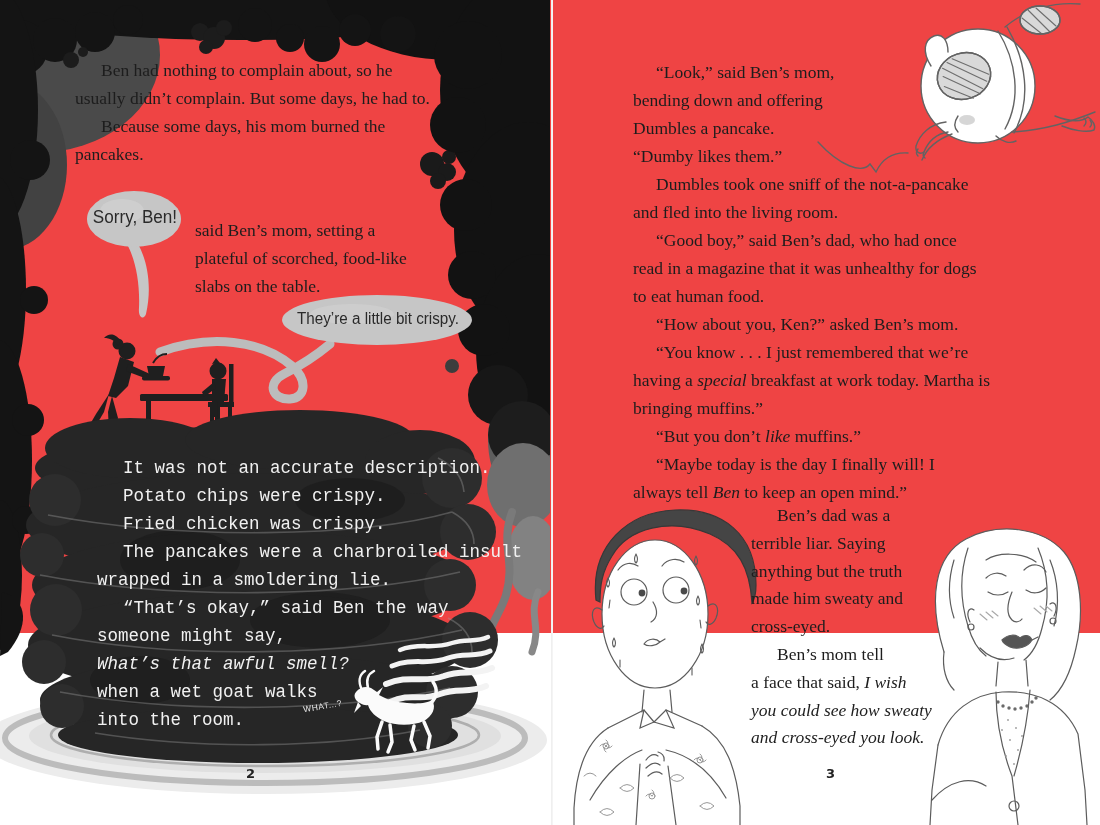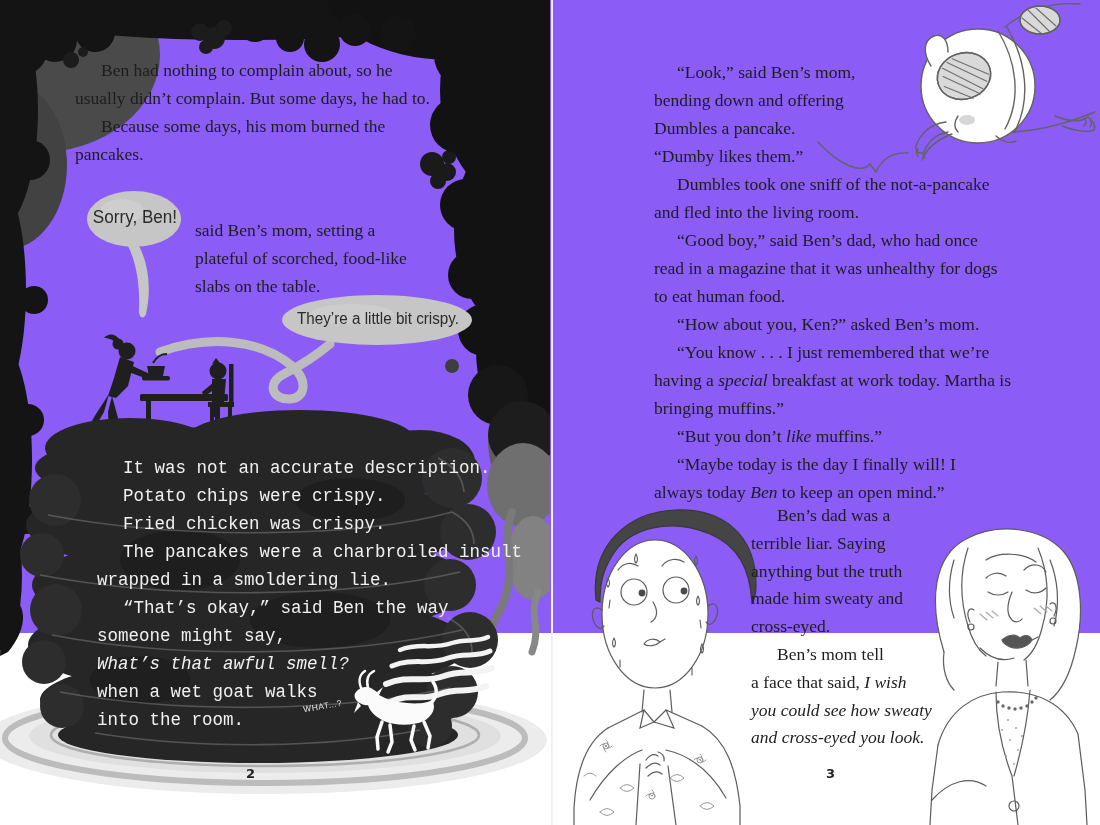--- a/index.html
+++ b/index.html
@@ -1,32 +1,32 @@
 <!DOCTYPE html>
 <html><head>
 <meta charset="utf-8">
 <style>
   * { margin:0; padding:0; box-sizing:border-box; }
   html,body { width:1100px; height:825px; background:#fff; overflow:hidden; }
-  #spread { position:relative; width:1100px; height:633px; background:#8b5cf6;
+  #spread { position:relative; width:1100px; height:633px; background:#ef4444;
             font-family:"Liberation Serif", serif; color:#1d1d1d; }
   .abs { position:absolute; }
   svg.layer { position:absolute; left:0; top:0; pointer-events:none; }
   .book-line { white-space:nowrap; font-size:17.5px; line-height:28px; }
   .ind { padding-left:26px; }
   .ind2 { padding-left:23px; }
   .it { font-style:italic; }
   .white-text { color:#f1f1f1;font-family:Liberation Mono, monospace; }
   .bubble-label { font-family:"Liberation Sans", sans-serif; color:#2a2a2a;
                   text-align:center; transform:scaleX(.95); transform-origin:center; }
   .page-num { font-family:"DejaVu Sans", sans-serif; font-weight:bold; font-size:13px; color:#222; }
   #gutter { left:551px; top:0; width:2px; height:825px; background:linear-gradient(to right,#ececec,#f7f7f7); }
   #goat-label { font-family:"Liberation Sans", sans-serif; font-size:8.5px; letter-spacing:.5px;
                 color:#e8e8e8; transform:rotate(-10deg); }
-  #right-body { line-height:27.5px;margin-left:21px; }
+  #right-body { line-height:27.5px; }
   #right-aside .book-line { line-height:27.8px; }
 </style>
 </head>
 <body>
 
 <div id="spread">
 
   <svg class="layer" width="550" height="825" viewBox="0 0 550 825">
 
     <g>
@@ -361,21 +361,21 @@
     <div class="book-line">and fled into the living room.</div>
     <div class="book-line ind2">“Good boy,” said Ben’s dad, who had once</div>
     <div class="book-line">read in a magazine that it was unhealthy for dogs</div>
     <div class="book-line">to eat human food.</div>
     <div class="book-line ind2">“How about you, Ken?” asked Ben’s mom.</div>
     <div class="book-line ind2">“You know . . . I just remembered that we’re</div>
     <div class="book-line"><span>having a </span><span class="it">special</span><span> breakfast at work today. Martha is</span></div>
     <div class="book-line">bringing muffins.”</div>
     <div class="book-line ind2"><span>“But you don’t </span><span class="it">like</span><span> muffins.”</span></div>
     <div class="book-line ind2">“Maybe today is the day I finally will! I</div>
-    <div class="book-line"><span>always today </span><span class="it">Ben</span><span> to keep an open mind.”</span></div>
+    <div class="book-line"><span>always tell </span><span class="it">Ben</span><span> to keep an open mind.”</span></div>
   </div>
 
   <div id="right-aside" class="abs" style="left:751px; top:502px;">
     <div class="book-line ind">Ben’s dad was a</div>
     <div class="book-line">terrible liar. Saying</div>
     <div class="book-line">anything but the truth</div>
     <div class="book-line">made him sweaty and</div>
     <div class="book-line">cross-eyed.</div>
     <div class="book-line ind">Ben’s mom tell</div>
     <div class="book-line"><span>a face that said, </span><span class="it">I wish</span></div>

